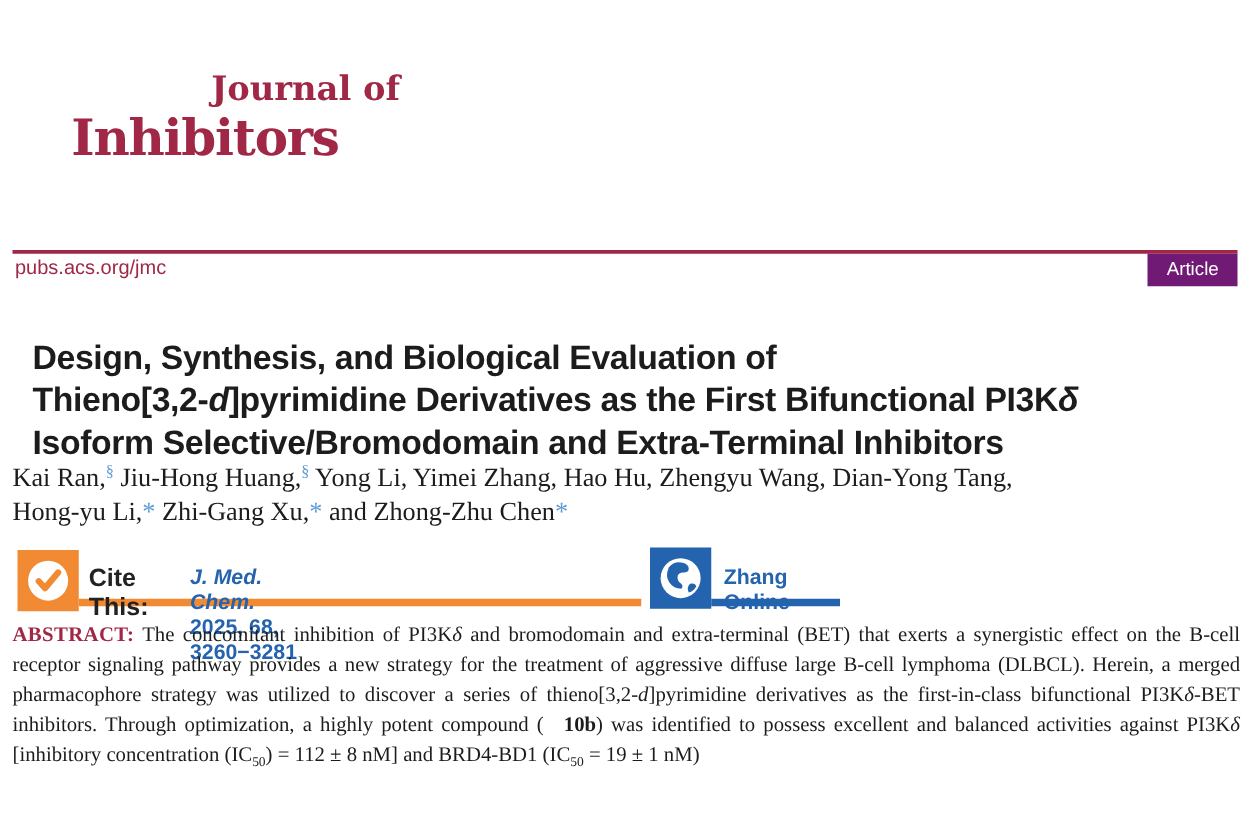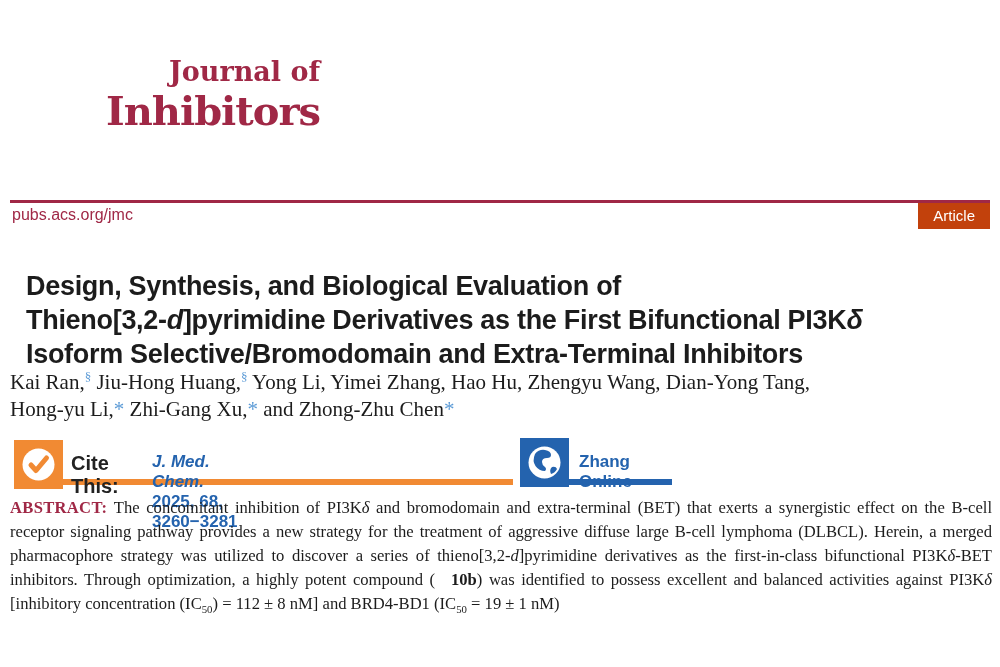--- a/index.html
+++ b/index.html
@@ -2,27 +2,27 @@
 <html><head>
 <meta charset="utf-8">
 <style>
   html,body{margin:0;padding:0;}
   body{
     width:1000px;height:667px;position:relative;overflow:hidden;
     background:#ffffff;font-family:"Liberation Sans",sans-serif;
     -webkit-font-smoothing:antialiased;
   }
   
-  .logo{position:absolute;left:57px;top:58px;color:#A02846;line-height:1;text-align:right;}
+  .logo{position:absolute;left:57px;top:58px;color:#A02846;line-height:1;}
   .logo .l1{font-family:"DejaVu Serif",serif;font-weight:bold;font-size:27px;margin-left:112px;margin-bottom:6px;}
   .logo .l2,.logo .l3{font-family:"DejaVu Serif",serif;font-weight:bold;font-size:40px;letter-spacing:-1px;margin-bottom:2px;}
   
   .rule{position:absolute;left:10px;right:10px;top:200px;height:3px;background:#A02846;}
   .journal-url{position:absolute;left:12px;top:206px;font-size:16px;color:#A02846;text-decoration:none;}
-  .article-badge{position:absolute;right:10px;top:203px;background:#c2410c;color:#ffffff;
+  .article-badge{position:absolute;right:10px;top:203px;background:#701a75;color:#ffffff;
     font-size:15px;padding:4px 15px 5px 15px;}
   
   .title{position:absolute;left:10px;top:253px;width:982px;
     font-size:27px;font-weight:bold;color:#1c1c1c;line-height:34px;letter-spacing:-0.3px;}
   
   .authors{position:absolute;left:10px;top:369px;width:960px;
     font-family:"Liberation Serif",serif;font-size:21px;color:#1c1c1c;line-height:27px;}
   
   .cite-row{position:absolute;left:0;top:0;}
   .icon-square{position:absolute;width:49px;height:49px;}

